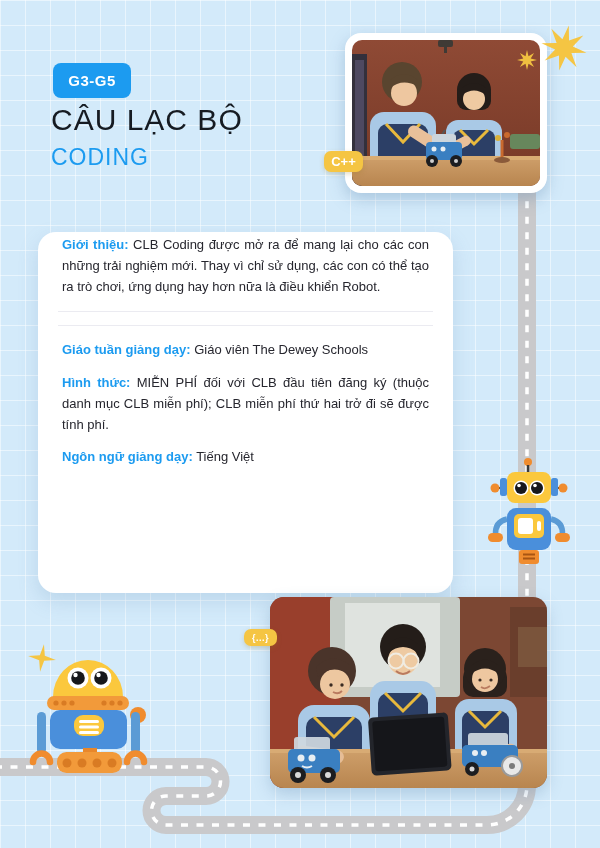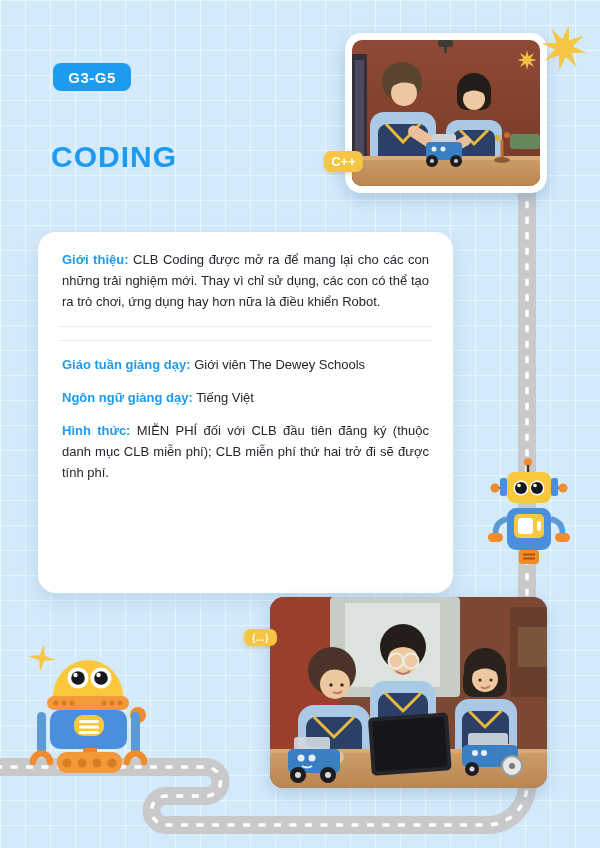--- a/index.html
+++ b/index.html
@@ -7,66 +7,67 @@
     position:relative;width:600px;height:848px;margin:0 auto;overflow:hidden;
     background-color:#d3eafa;
     background-image:
       linear-gradient(rgba(255,255,255,.5) 1px, transparent 1px),
       linear-gradient(90deg, rgba(255,255,255,.5) 1px, transparent 1px);
     background-size:25px 25px;
   }
   .abs{position:absolute;}
   
   .grade-badge{
-    left:53px;top:63px;width:78px;height:28px;border-radius:8px;background:#1c9bf0;
+    left:53px;top:63px;width:78px;height:35px;border-radius:8px;background:#1c9bf0;
     color:#fff;font-weight:700;font-size:15px;letter-spacing:.5px;
     display:flex;align-items:center;justify-content:center;
   }
   .title1{left:51px;top:101px;margin:0;font-size:30px;line-height:38px;font-weight:400;
     color:#161b22;letter-spacing:1px;}
-  .title2{left:51px;top:139px;margin:0;font-size:30px;line-height:36px;font-weight:700;
+  .title2{left:51px;top:139px;margin:0;font-size:23px;line-height:36px;font-weight:400;
     color:#1c9bf0;letter-spacing:1px;}
   
   .photo-frame{background:#fff;border-radius:16px;padding:7px;
     box-shadow:0 6px 16px rgba(90,130,170,.35);}
   .photo-frame.top{left:345px;top:33px;width:188px;height:146px;}
   .photo{border-radius:10px;overflow:hidden;width:100%;height:100%;}
   .photo.bottom{left:270px;top:597px;width:277px;height:191px;border-radius:14px;
     box-shadow:0 6px 16px rgba(90,130,170,.3);}
   .photo svg{display:block;}
   
   .tag{background:#f5c543;color:#fff;font-weight:700;border-radius:7px;
     display:flex;align-items:center;justify-content:center;
     box-shadow:0 2px 5px rgba(150,120,30,.25);}
   .tag.cpp{left:324px;top:151px;width:39px;height:21px;font-size:13px;}
   .tag.code{left:244px;top:629px;width:33px;height:17px;font-size:9px;letter-spacing:.5px;}
   
   .card{left:38px;top:232px;width:415px;height:361px;background:#fff;border-radius:18px;
     box-shadow:0 8px 20px rgba(100,140,180,.22);box-sizing:border-box;
-    padding:17px 24px 0 24px;}
+    padding:2px 24px 0 24px;}
   .sec{margin:0;font-size:13px;line-height:21px;color:#26262e;text-align:justify;}
   .sec .lab{color:#1c9bf0;font-weight:700;}
   .m1{margin-bottom:14px;}
   .divider{border:none;border-top:1px solid #ebebf1;margin:0 -4px 13px -4px;}
   .m3{margin-bottom:12px;}
   .m5{margin-bottom:11px;}
   svg{overflow:visible;}
   .clip{overflow:hidden;}
 </style>
 </head>
 <body>
 
 <div id="poster">
 
   <svg class="abs" style="left:0;top:0;" width="600" height="848" viewBox="0 0 600 848">
     <path d="M -5 767 H 206 A 14.5 14.5 0 0 1 206 796 H 166 A 14.5 14.5 0 0 0 166 825 H 487 A 40 40 0 0 0 527 785 V 190" fill="none" stroke="#c9c9cb" stroke-width="18"></path>
     <path d="M -5 767 H 206 A 14.5 14.5 0 0 1 206 796 H 166 A 14.5 14.5 0 0 0 166 825 H 487 A 40 40 0 0 0 527 785 V 190" fill="none" stroke="#ffffff" stroke-width="3.5" stroke-dasharray="7 8.5"></path>
   </svg>
 
   <div class="abs grade-badge">G3-G5</div>
+  <h1 class="abs title1">CÂU LẠC BỘ</h1>
   <h2 class="abs title2">CODING</h2>
 
   <div class="abs photo-frame top">
     <div class="photo clip">
       <svg role="img" width="188" height="146" viewBox="0 0 188 146" style="overflow:hidden;" aria-label="Two students in navy school vests assembling a small robot at a desk">
         <defs>
           <linearGradient id="wallT" x1="0" y1="0" x2="0" y2="1">
             <stop offset="0" stop-color="#8f4a35"></stop>
               <stop offset="1" stop-color="#763826"></stop>
           </linearGradient>
@@ -131,23 +132,23 @@
   <svg class="abs" style="left:540px;top:24px;" width="48" height="48" viewBox="-24 -24 48 48">
     <polygon fill="#f5c543" transform="rotate(12)" points="0,-23 3.4,-8.3 16.3,-16.3 8.3,-3.4 23,0 8.3,3.4 16.3,16.3 3.4,8.3 0,23 -3.4,8.3 -16.3,16.3 -8.3,3.4 -23,0 -8.3,-3.4 -16.3,-16.3 -3.4,-8.3"></polygon>
   </svg>
 
   <div class="abs tag cpp">C++</div>
 
   <div class="abs card">
     <p class="sec m1"><span class="lab">Giới thiệu:</span> <span>CLB Coding được mở ra để mang lại cho các con những trải nghiệm mới. Thay vì chỉ sử dụng, các con có thể tạo ra trò chơi, ứng dụng hay hơn nữa là điều khiển Robot.</span></p>
     <hr class="divider">
     <hr class="divider">
-    <p class="sec m3"><span class="lab">Giáo tuần giảng dạy:</span> <span>Giới viên The Dewey Schools</span></p>
+    <p class="sec m3"><span class="lab">Giáo tuần giảng dạy:</span> <span>Giáo viên The Dewey Schools</span></p>
+    <p class="sec m5"><span class="lab">Hình thức:</span> <span>MIỄN PHÍ đối với CLB đầu tiên đăng ký (thuộc danh mục CLB miễn phí); CLB miễn phí thứ hai trở đi sẽ được tính phí.</span></p>
     <p class="sec m3"><span class="lab">Ngôn ngữ giảng dạy:</span> <span>Tiếng Việt</span></p>
-    <p class="sec m5"><span class="lab">Hình thức:</span> <span>MIỄN PHÍ đối với CLB đầu tiên đăng ký (thuộc danh mục CLB miễn phí); CLB miễn phí thứ hai trở đi sẽ được tính phí.</span></p>
   </div>
 
   <svg class="abs" style="left:486px;top:455px;" width="86" height="112" viewBox="0 0 86 112">
     <circle cx="42" cy="7" r="4" fill="#f08c2e"></circle>
     <line x1="42" y1="10" x2="42" y2="19" stroke="#3a3a3a" stroke-width="2.5"></line>
     <line x1="9" y1="33" x2="16" y2="33" stroke="#3a3a3a" stroke-width="2"></line>
     <line x1="70" y1="33" x2="77" y2="33" stroke="#3a3a3a" stroke-width="2"></line>
     <circle cx="9" cy="33" r="4.5" fill="#f08c2e"></circle>
     <circle cx="77" cy="33" r="4.5" fill="#f08c2e"></circle>
     <rect x="14" y="23" width="7" height="18" rx="2.5" fill="#4a8fdb"></rect>

